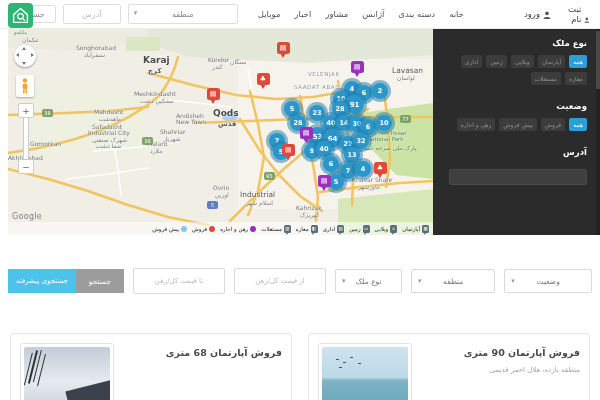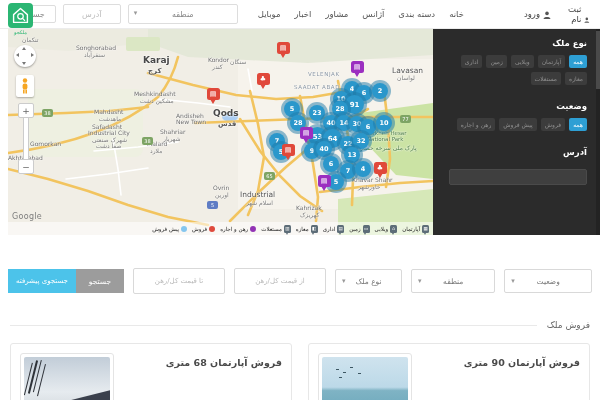--- a/index.html
+++ b/index.html
@@ -471,31 +471,28 @@
     </div>
   <input class="sb-input" placeholder="از قیمت کل/رهن" style="">
   <input class="sb-input" placeholder="تا قیمت کل/رهن" style="">
   <div class="btn-group">
     <button class="btn-search">جستجو</button>
     <button class="btn-adv">جستجوی پیشرفته</button>
   </div>
 </div>
 
 <div class="listings">
-  <div class="sec-head">
-    <span class="sec-title">فروش ملک</span>
-    <div class="sec-line"></div>
-  </div>
   <div class="cards">
     <div class="card">
       <div class="thumb">
           <div class="thumb-img sea"></div>
         </div>
       <div class="card-text">
         <div class="card-title">فروش آپارتمان 90 متری</div>
+        <div class="card-sub">منطقه یازده، هلال احمر قدیمی</div>
       </div>
     </div>
     <div class="card">
       <div class="thumb">
           <div class="thumb-img winter"></div>
         </div>
       <div class="card-text">
         <div class="card-title">فروش آپارتمان 68 متری</div>
       </div>
     </div>

